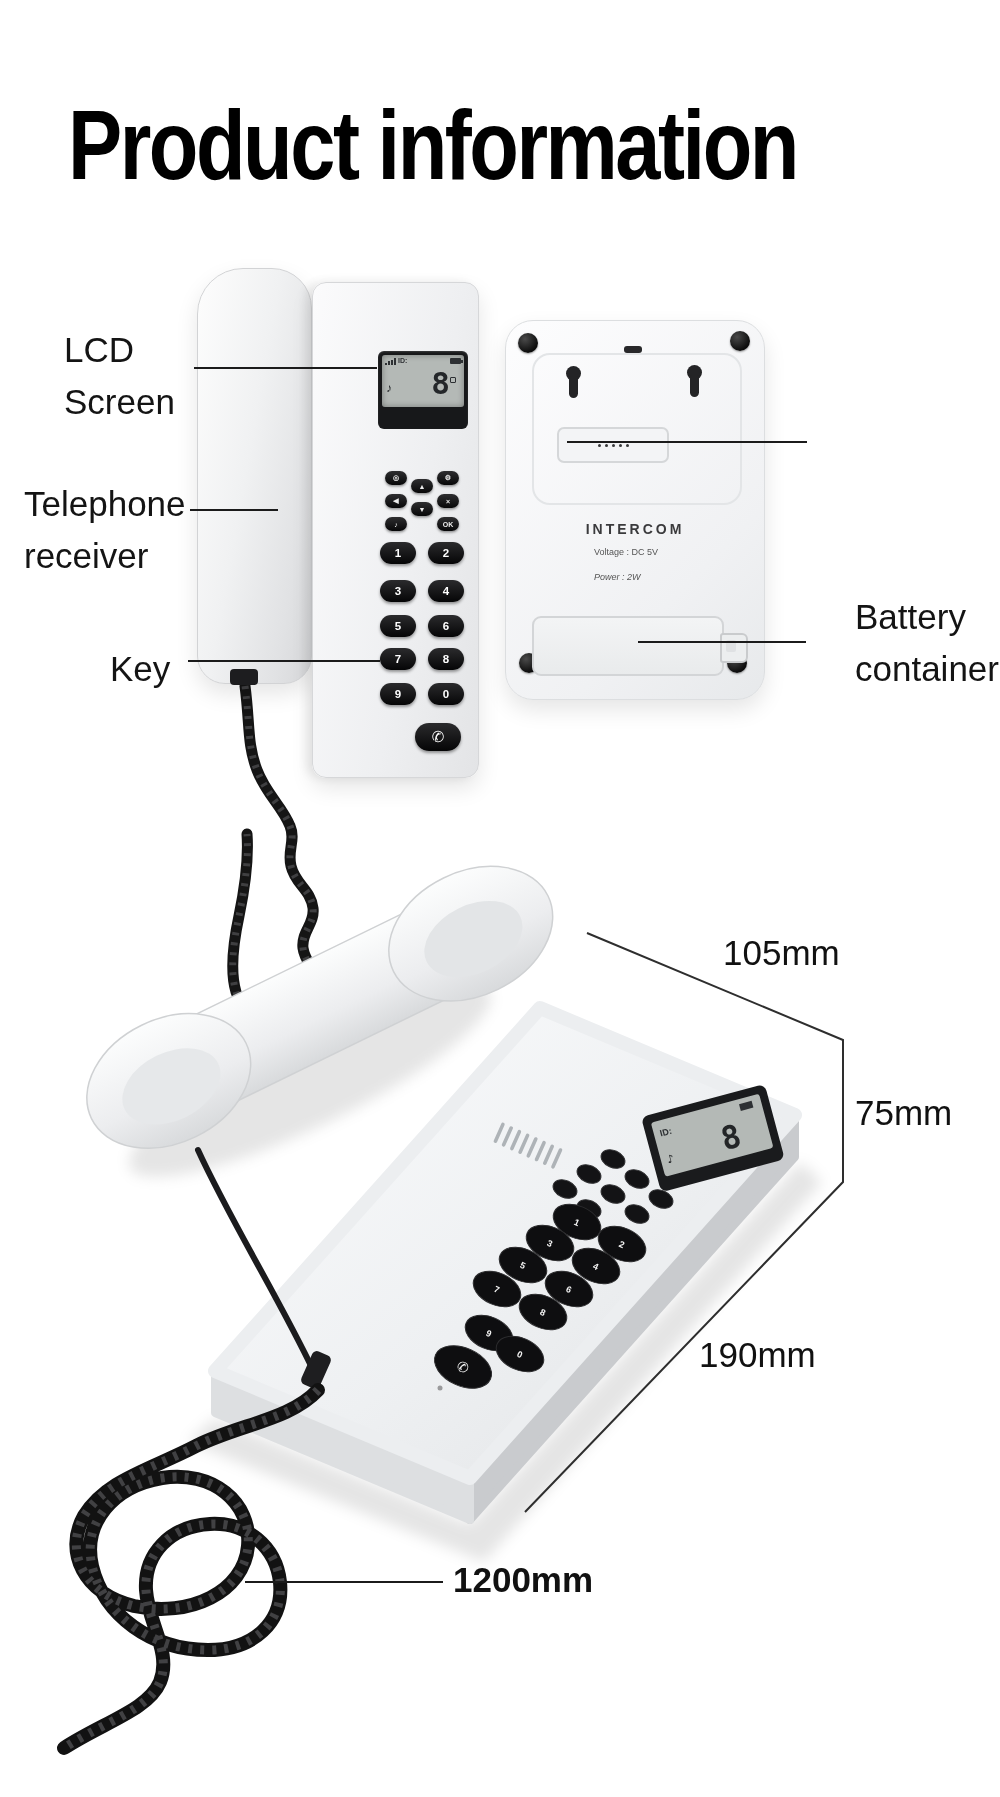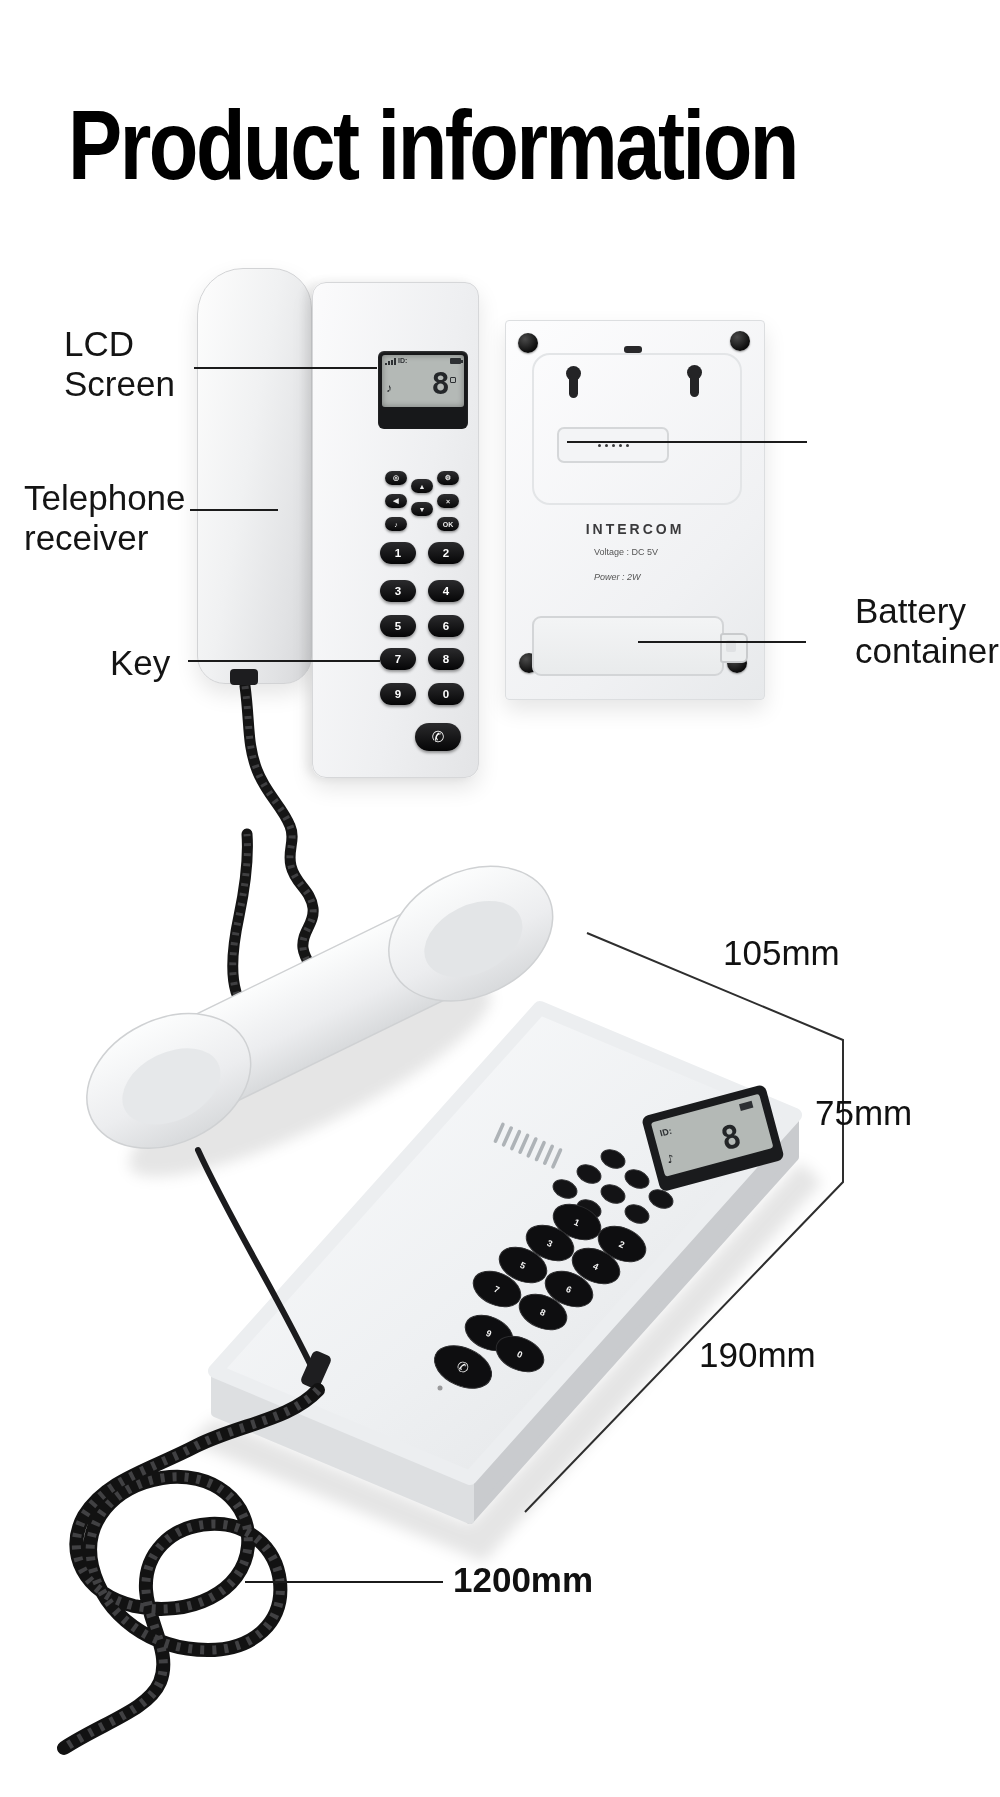--- a/index.html
+++ b/index.html
@@ -6,21 +6,21 @@
   .page{position:relative;width:1000px;height:1797px;background:#ffffff;overflow:hidden;
         font-family:"Liberation Sans", sans-serif;color:#141414;}
   .art{position:absolute;left:0;top:0;z-index:1;pointer-events:none;}
 
   
   .title{position:absolute;left:68px;top:88px;margin:0;font-size:99px;font-weight:bold;
          letter-spacing:-3px;color:#000;transform:scaleX(.82);transform-origin:left top;
          white-space:nowrap;z-index:3;}
 
   
-  .label{position:absolute;font-size:35px;line-height:40px;color:#141414;
+  .label{position:absolute;font-size:35px;line-height:52px;color:#141414;
          white-space:pre-line;z-index:3;}
   .cline{position:absolute;height:2px;background:#1b1b1b;z-index:3;}
   .dim{position:absolute;font-size:35px;color:#111;z-index:3;white-space:nowrap;}
 
   
   .front-phone{position:absolute;left:197px;top:268px;width:280px;height:510px;z-index:2;}
   .handset{position:absolute;left:0;top:0;width:113px;height:414px;
            background:linear-gradient(100deg,#fdfdfd 0%,#f0f1f2 45%,#e1e2e4 80%,#d6d7d9 100%);
            border:1px solid #d2d3d5;border-radius:46px 40px 28px 28px;
            box-shadow:0 10px 22px rgba(0,0,0,.10);}
@@ -52,21 +52,21 @@
           display:flex;align-items:center;justify-content:center;
           box-shadow:0 2px 3px rgba(0,0,0,.38);}
   .fp-call{position:absolute;left:102px;top:440px;width:46px;height:28px;border-radius:15px;
            background:linear-gradient(#2b2b2d,#050506);color:#fff;font-size:15px;
            display:flex;align-items:center;justify-content:center;
            box-shadow:0 2px 3px rgba(0,0,0,.38);}
 
   
   .back-phone{position:absolute;left:505px;top:320px;width:258px;height:378px;
               background:linear-gradient(135deg,#fdfdfe 0%,#f0f1f3 70%,#e7e9eb 100%);
-              border:1px solid #dcdee0;border-radius:4px;z-index:2;
+              border:1px solid #dcdee0;border-radius:28px;z-index:2;
               box-shadow:0 10px 22px rgba(0,0,0,.10);}
   .screw{position:absolute;width:20px;height:20px;border-radius:50%;
          background:radial-gradient(circle at 35% 30%,#4a4a4a,#0c0c0c 70%);
          box-shadow:0 1px 2px rgba(0,0,0,.4);}
   .bp-slot{position:absolute;left:118px;top:25px;width:18px;height:7px;background:#28282a;border-radius:3px;}
   .bp-channel{position:absolute;left:26px;top:32px;width:206px;height:148px;border:2px solid #e3e5e7;
               border-radius:18px;}
   .keyhole{position:absolute;width:22px;height:36px;}
   .keyhole .kh-c{position:absolute;left:3px;top:0;width:15px;height:15px;border-radius:50%;background:#242426;}
   .keyhole .kh-s{position:absolute;left:6px;top:10px;width:9px;height:22px;background:#242426;
@@ -297,16 +297,16 @@
 container</div>
 
   <div class="cline" style="left:194px;top:367px;width:183px;"></div>
   <div class="cline" style="left:190px;top:509px;width:88px;"></div>
   <div class="cline" style="left:188px;top:660px;width:192px;"></div>
   <div class="cline" style="left:567px;top:441px;width:240px;"></div>
   <div class="cline" style="left:638px;top:641px;width:168px;"></div>
   <div class="cline" style="left:245px;top:1581px;width:198px;"></div>
 
   <div class="dim" style="left:723px;top:933px;">105mm</div>
-  <div class="dim" style="left:815px;top:1093px;">75mm</div>
+  <div class="dim" style="left:855px;top:1093px;">75mm</div>
   <div class="dim" style="left:699px;top:1335px;">190mm</div>
   <div class="dim" style="left:453px;top:1560px;font-weight:bold;">1200mm</div>
 </div>
 
 </body></html>

